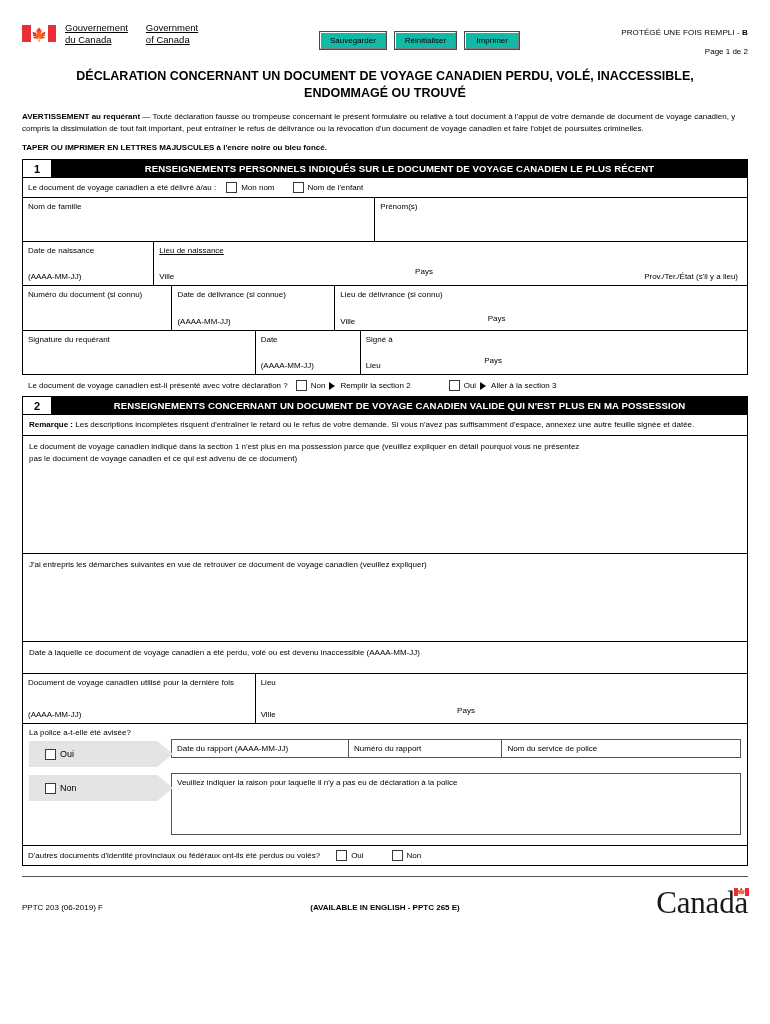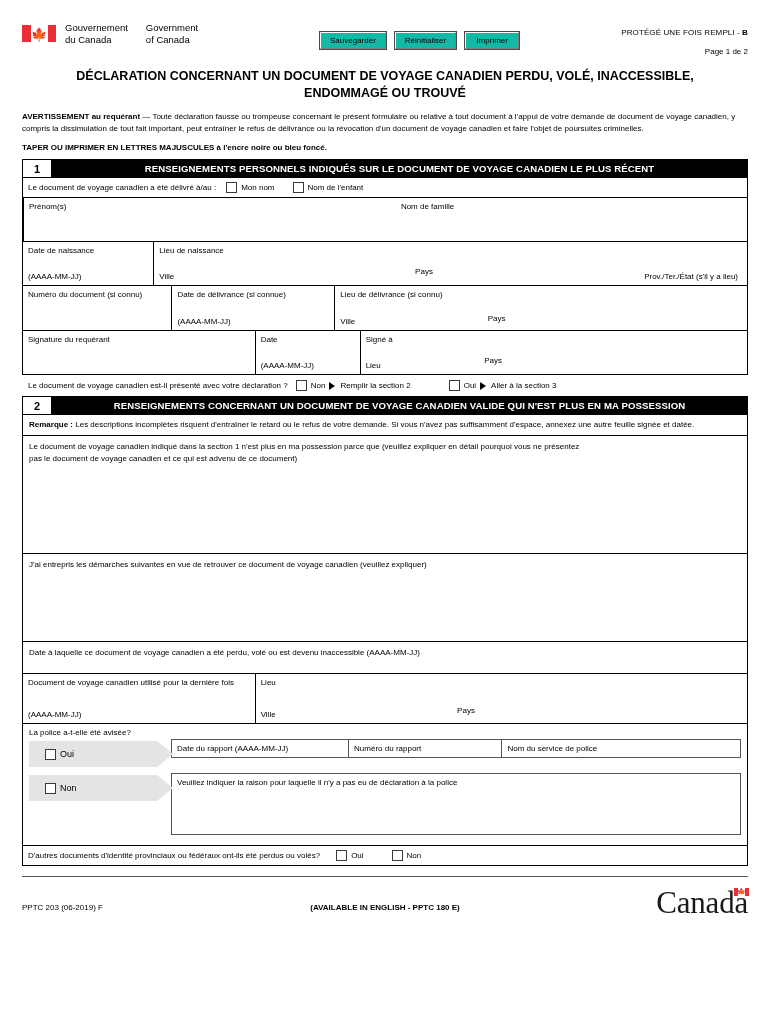--- a/index.html
+++ b/index.html
@@ -60,21 +60,21 @@
     font-size: 13px;
     line-height: 1;
     color: #EA2D37;
   }
   .gov-text {
     display: flex;
     font-size: 9.5px;
     line-height: 11.5px;
     color: #000;
   }
-  .gov-text .col { margin-right: 18px; white-space: nowrap; }
+  .gov-text .col { margin-right: 18px; white-space: nowrap; text-decoration: underline; }
 
   .btn-row {
     position: absolute;
     left: 320px;
     top: 32px;
     display: flex;
     gap: 9px;
   }
   .btn {
     font-family: "Liberation Sans", sans-serif;
@@ -381,34 +381,34 @@
           <span>Mon nom</span>
         </span>
         <span class="g" style="margin-left:18px;">
           <span class="cb"></span>
           <span>Nom de l'enfant</span>
         </span>
       </div>
     </div>
 
     <div class="row" style="height:44px;">
+      <div class="cell nb" style="width:48.5%;">
+        <span class="lbl">Nom de famille</span>
+      </div>
       <div class="cell" style="flex:1;">
         <span class="lbl">Prénom(s)</span>
-      </div>
-      <div class="cell nb" style="width:48.5%;">
-        <span class="lbl">Nom de famille</span>
       </div>
     </div>
 
     <div class="row" style="height:44px;">
       <div class="cell nb" style="width:18%;">
         <span class="lbl">Date de naissance</span>
         <span class="sub l">(AAAA-MM-JJ)</span>
       </div>
-      <div class="cell" style="flex:1;">
+      <div class="cell" style="flex:1;text-decoration:underline;">
         <span class="lbl">Lieu de naissance</span>
         <span class="sub" style="left:5px;">Ville</span>
         <span class="sub" style="left:44%;bottom:8px;">Pays</span>
         <span class="sub" style="right:9px;">Prov./Ter./État (s'il y a lieu)</span>
       </div>
     </div>
 
     <div class="row" style="height:45px;">
       <div class="cell nb" style="width:20.5%;">
         <span class="lbl">Numéro du document (si connu)</span>
@@ -543,21 +543,21 @@
           <span class="cb"></span>
           <span>Non</span>
         </span>
       </div>
     </div>
   </div>
 
   <div class="footrule"></div>
   <div class="footer">
     <div class="foot-left">PPTC 203 (06-2019) F</div>
-    <div class="foot-center">(AVAILABLE IN ENGLISH - PPTC 180 E)</div>
+    <div class="foot-center">(AVAILABLE IN ENGLISH - PPTC 265 E)</div>
     <div class="wordmark">
       <span>Canada</span>
       <span class="wm-flag">
         <span class="b l"></span>
           <span class="b r"></span>
         <span class="lf">🍁</span>
       </span>
     </div>
   </div>
 

